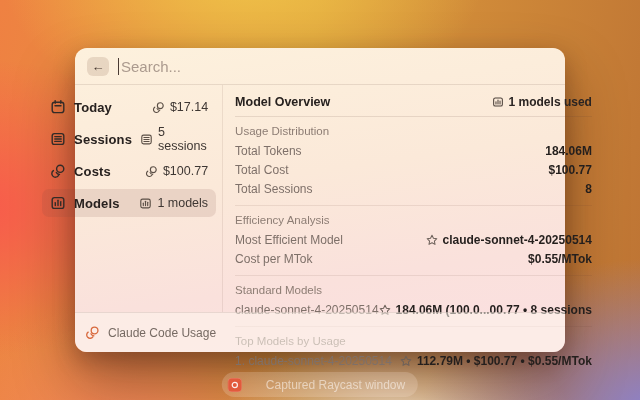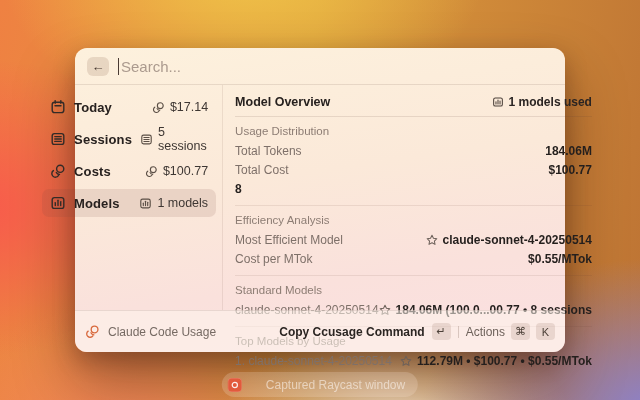--- a/index.html
+++ b/index.html
@@ -231,20 +231,21 @@
         <div class="section-title">Usage Distribution</div>
         <div class="meta-row">
           <span class="meta-label">Total Tokens</span>
           <span class="meta-value">184.06M</span>
         </div>
         <div class="meta-row">
           <span class="meta-label">Total Cost</span>
           <span class="meta-value">$100.77</span>
         </div>
         <div class="meta-row">
+          <span class="meta-label">Total Sessions</span>
           <span class="meta-value">8</span>
         </div>
       </div>
 
       <div class="section">
         <div class="section-title">Efficiency Analysis</div>
         <div class="meta-row">
           <span class="meta-label">Most Efficient Model</span>
           <span class="meta-value">
             <span class="ic">
@@ -296,32 +297,20 @@
 
   <div class="footer">
     <div class="footer-app">
       <span class="ic">
         <svg width="15" height="15" viewBox="0 0 16 16">
             <use href="#i-coins"></use>
           </svg>
         </span>
       <span>Claude Code Usage</span>
     </div>
-    <div class="footer-right">
-      <button class="primary-action">
-        <span class="primary-label">Copy Ccusage Command</span>
-        <span class="key-badge">↵</span>
-      </button>
-      <span class="vdiv"></span>
-      <button class="actions-btn">
-        <span class="actions-label">Actions</span>
-        <span class="key-badge">⌘</span>
-        <span class="key-badge">K</span>
-      </button>
-    </div>
   </div>
 
 </div>
 
 <div class="toast">
   <span class="toast-icon">
     <svg width="8" height="8" viewBox="0 0 8 8">
       <circle cx="4" cy="4" r="2.6" fill="none" stroke="rgba(255,255,255,0.9)" stroke-width="1.2"></circle>
     </svg>
   </span>

